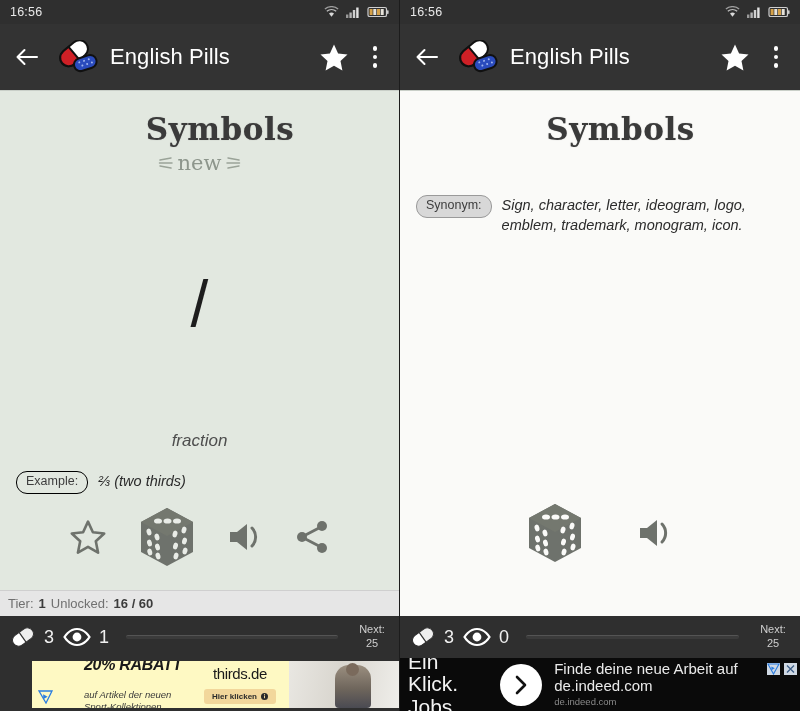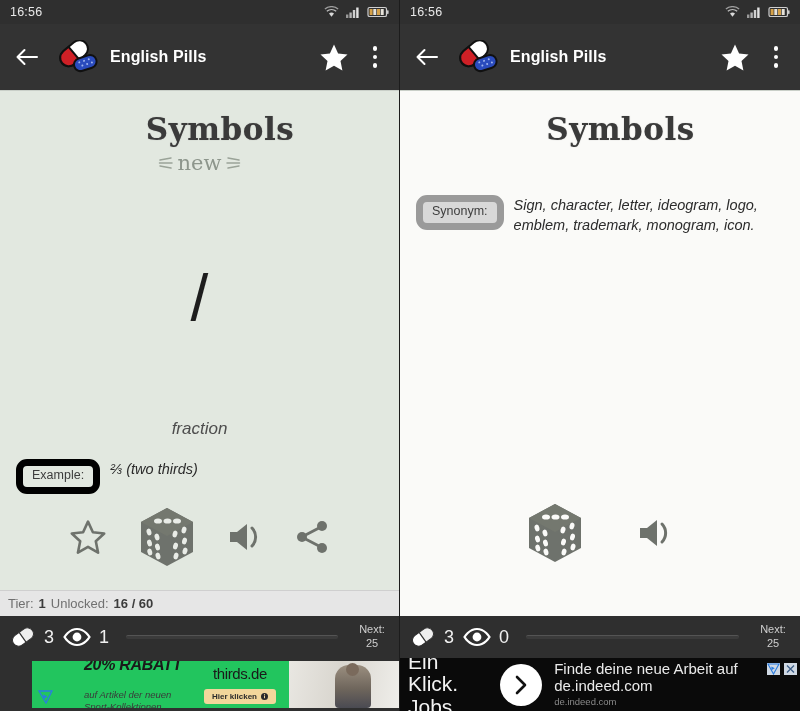--- a/index.html
+++ b/index.html
@@ -15,21 +15,21 @@
                display:flex; align-items:center; padding:0 10px; font-size:12.5px; }
   .statusbar .clock { letter-spacing:.2px; }
   .statusbar .sb-right { margin-left:auto; display:flex; align-items:center; gap:7px; }
   .ic { display:block; }
 
   
   .appbar { height:66px; flex:0 0 66px; background:#333333; display:flex;
             align-items:center; padding:0 12px; gap:12px; }
   .appbar .back { width:30px; height:30px; display:flex; align-items:center; justify-content:center; }
   .applogo { width:44px; height:34px; position:relative; flex:0 0 44px; }
-  .apptitle { color:#ffffff; font-size:16px; font-weight:700; letter-spacing:.1px;
+  .apptitle { color:#ffffff; font-size:22px; font-weight:400; letter-spacing:.1px;
               white-space:nowrap; }
   .appbar .spacer { margin-left:auto; }
   .star-btn { width:34px; height:34px; display:flex; align-items:center; justify-content:center; }
   .kebab { width:24px; height:30px; display:flex; flex-direction:column; align-items:center;
            justify-content:center; gap:4px; }
   .kebab i { width:4.5px; height:4.5px; border-radius:50%; background:#fff; display:block; }
 
   
   .card { flex:1 1 auto; position:relative; display:flex; flex-direction:column;
           border-top:1px solid #c9cfc8; overflow:hidden; }
@@ -45,21 +45,21 @@
   .newrow .dashes { display:inline-block; }
 
   .symbolwrap { flex:1 1 auto; display:flex; align-items:center; justify-content:center; }
   .symbol { font-size:64px; color:#1d1d1d; font-family:"Liberation Sans", sans-serif;
             line-height:1; font-weight:500; }
 
   .wordlabel { text-align:center; font-size:17px; font-style:italic; color:#4d4d4d;
                padding-bottom:6px; }
 
   .chiprow { display:flex; align-items:flex-start; gap:10px; padding:14px 16px 0 16px; }
-  .chip { border:7px solid #000000; border-radius:11px; padding:2px 9px 3px 9px;
+  .chip { border:1px solid #000000; border-radius:11px; padding:2px 9px 3px 9px;
           font-size:12.5px; color:#3d3d3d; white-space:nowrap; line-height:1.25; }
   .chip.filled { background:#d8d8d8; border-color:#9a9a9a; }
   .chiptext { font-size:14.5px; font-style:italic; color:#2b2b2b; line-height:1.35; padding-top:1px; }
 
   .definition { padding:26px 22px 0 22px; text-align:center; font-size:21px;
                 color:#232323; line-height:1.27; }
 
   .actions { display:flex; align-items:center; justify-content:center; gap:30px;
              padding:12px 0 22px 0; }
   .actions.right-actions { gap:52px; padding-bottom:52px; }
@@ -76,21 +76,21 @@
   .stat { display:flex; align-items:center; gap:8px; }
   .stat .num { font-size:18px; color:#f0f0f0; }
   .progress { flex:1 1 auto; height:4px; background:#3b3b3b; border-radius:2px;
               margin:0 8px; position:relative; border-top:1px solid #545454; }
   .progress .fill { height:100%; background:#4a90e2; border-radius:2px; }
   .nextbox { text-align:center; font-size:11px; color:#cfcfcf; line-height:1.25; min-width:34px; }
 
   
   .ad { flex:0 0 53px; height:53px; position:relative; overflow:hidden; }
   .ad.amazon { background:#2f2f2f; display:flex; align-items:center; }
-  .ad-inner { margin-left:32px; width:calc(100% - 32px); height:47px; background:#22c55e;
+  .ad-inner { margin-left:32px; width:calc(100% - 32px); height:47px; background:#fef9c3;
               display:flex; align-items:center; position:relative; overflow:hidden; }
   .ad-adchoice { position:absolute; left:6px; bottom:4px; width:16px; height:14px; }
   .amz-headline { font-size:16px; font-weight:700; font-style:italic; color:#1a1a1a;
                   line-height:1; letter-spacing:-.3px; }
   .amz-sub { font-size:9.5px; font-style:italic; color:#3a3a3a; line-height:1.25; margin-top:16px; }
   .amz-left { margin-left:52px; }
   .amz-brandwrap { margin-left:22px; text-align:center; }
   .amz-brand { font-size:15px; color:#1a1a1a; letter-spacing:-.4px; }
   .amz-cta { margin-top:3px; background:#f2d79b; color:#2a2a2a; font-size:8px; font-weight:700;
              border-radius:3px; padding:3px 8px; display:inline-flex; align-items:center; gap:4px; }

